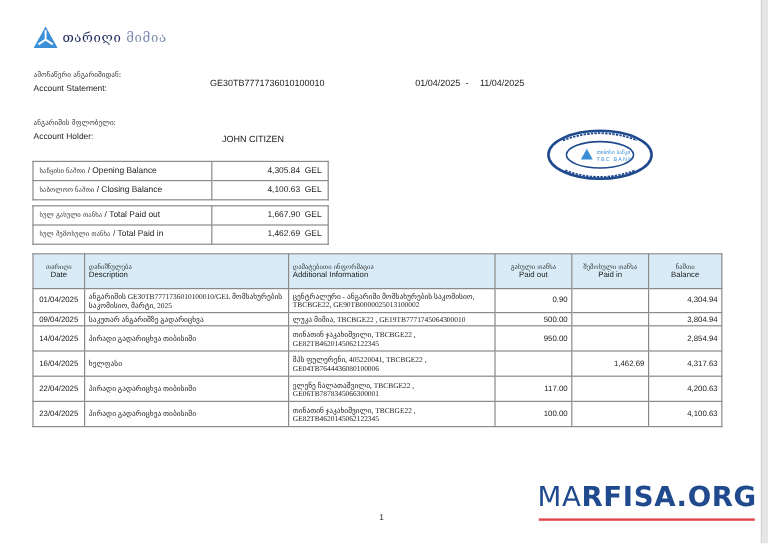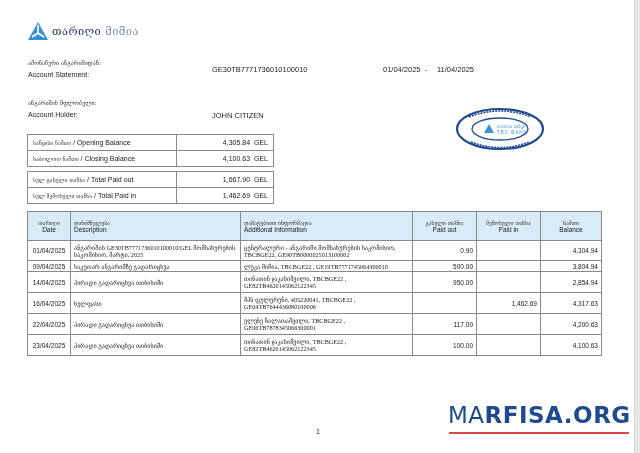--- a/index.html
+++ b/index.html
@@ -4,21 +4,21 @@
 <style>
   html, body { margin:0; padding:0; }
   body { width:640px; height:453px; background:#ffffff; position:relative; overflow:hidden;
          font-family:"Liberation Sans", sans-serif; color:#1a1a1a; }
   .edge { position:absolute; left:634px; top:0; width:6px; height:453px; background:#e6e6e6; border-left:1px solid #d4d4d4; }
   .logo { position:absolute; left:28px; top:22px; display:flex; align-items:center; gap:4px; }
   .logo-text { font-family:"DejaVu Serif", serif; font-size:11px; color:#1e2b5a; letter-spacing:0.5px; }
   .logo-text .light { color:#7d8fb0; }
   .lbl-ka { position:absolute; font-size:6px; color:#333; font-family:"DejaVu Sans", sans-serif; }
   .lbl-en { position:absolute; font-size:7px; color:#222; }
-  .val { position:absolute; font-size:7.5px; color:#222;margin-left:37px; }
+  .val { position:absolute; font-size:7.5px; color:#222; }
   .sumtable { position:absolute; left:27px; border-collapse:collapse; font-size:7px; }
   .sumtable td { border:1px solid #8a8a8a; height:15px; padding:0 5px; }
   .sumtable td.k { width:138px; }
   .sumtable td.v { width:86px; text-align:right; }
   .ka { font-family:"DejaVu Sans", sans-serif; font-size:5.6px; color:#333; }
   .tx { position:absolute; left:27px; top:211px; border-collapse:collapse; font-size:6.6px; }
   .tx th { background:#d8ebf6; border:1px solid #8a8a8a; font-weight:normal; font-size:6.5px; padding:2px 3px; height:24px; vertical-align:middle; }
   .tx td { border:1px solid #8a8a8a; padding:1px 3px; vertical-align:middle; font-family:"Liberation Serif", serif; font-size:6.2px; }
   .tx td.date { font-family:"Liberation Sans", sans-serif; text-align:center; font-size:6.5px; }
   .tx td.num { font-family:"Liberation Sans", sans-serif; text-align:right; font-size:6.5px; }
@@ -47,21 +47,21 @@
 
 <div class="lbl-ka" style="left:28px; top:59px;">ამონაწერი ანგარიშიდან:</div>
 <div class="lbl-en" style="left:28px; top:71px;">Account  Statement:</div>
 <div class="val" style="left:175px; top:65px;">GE30TB7771736010100010</div>
 <div class="val" style="left:346px; top:65px;">01/04/2025</div>
 <div class="val" style="left:388px; top:65px;">-</div>
 <div class="val" style="left:400px; top:65px;">11/04/2025</div>
 
 <div class="lbl-ka" style="left:28px; top:99px;">ანგარიშის მფლობელი:</div>
 <div class="lbl-en" style="left:28px; top:111px;">Account Holder:</div>
-<div class="val" style="left:175px; top:111px;">JOHN CITIZEN</div>
+<div class="val" style="left:185px; top:111px;">JOHN CITIZEN</div>
 
 <svg class="stamp" viewBox="0 0 90 44">
   <ellipse cx="45" cy="22" rx="43" ry="20" fill="none" stroke="#1f4a8e" stroke-width="2.2"></ellipse>
   <ellipse cx="45" cy="22" rx="28" ry="11" fill="none" stroke="#1f4a8e" stroke-width="1.3"></ellipse>
   <path d="M14 10 Q45 -2 76 10" stroke="#1f4a8e" stroke-width="1.5" fill="none" stroke-dasharray="2 1"></path>
   <path d="M16 35 Q45 46 74 35" stroke="#1f4a8e" stroke-width="1.5" fill="none" stroke-dasharray="2 1"></path>
   <polygon points="29,26 34,17 39,26" fill="#3a8fd6"></polygon>
   <text x="42" y="21" font-size="4.5" fill="#3a8fd6" font-family="DejaVu Sans, sans-serif">თიბისი ბანკი</text>
   <text x="42" y="27" font-size="4.5" fill="#3a8fd6" font-family="Liberation Sans, sans-serif" letter-spacing="1">TBC BANK</text>
 </svg>

